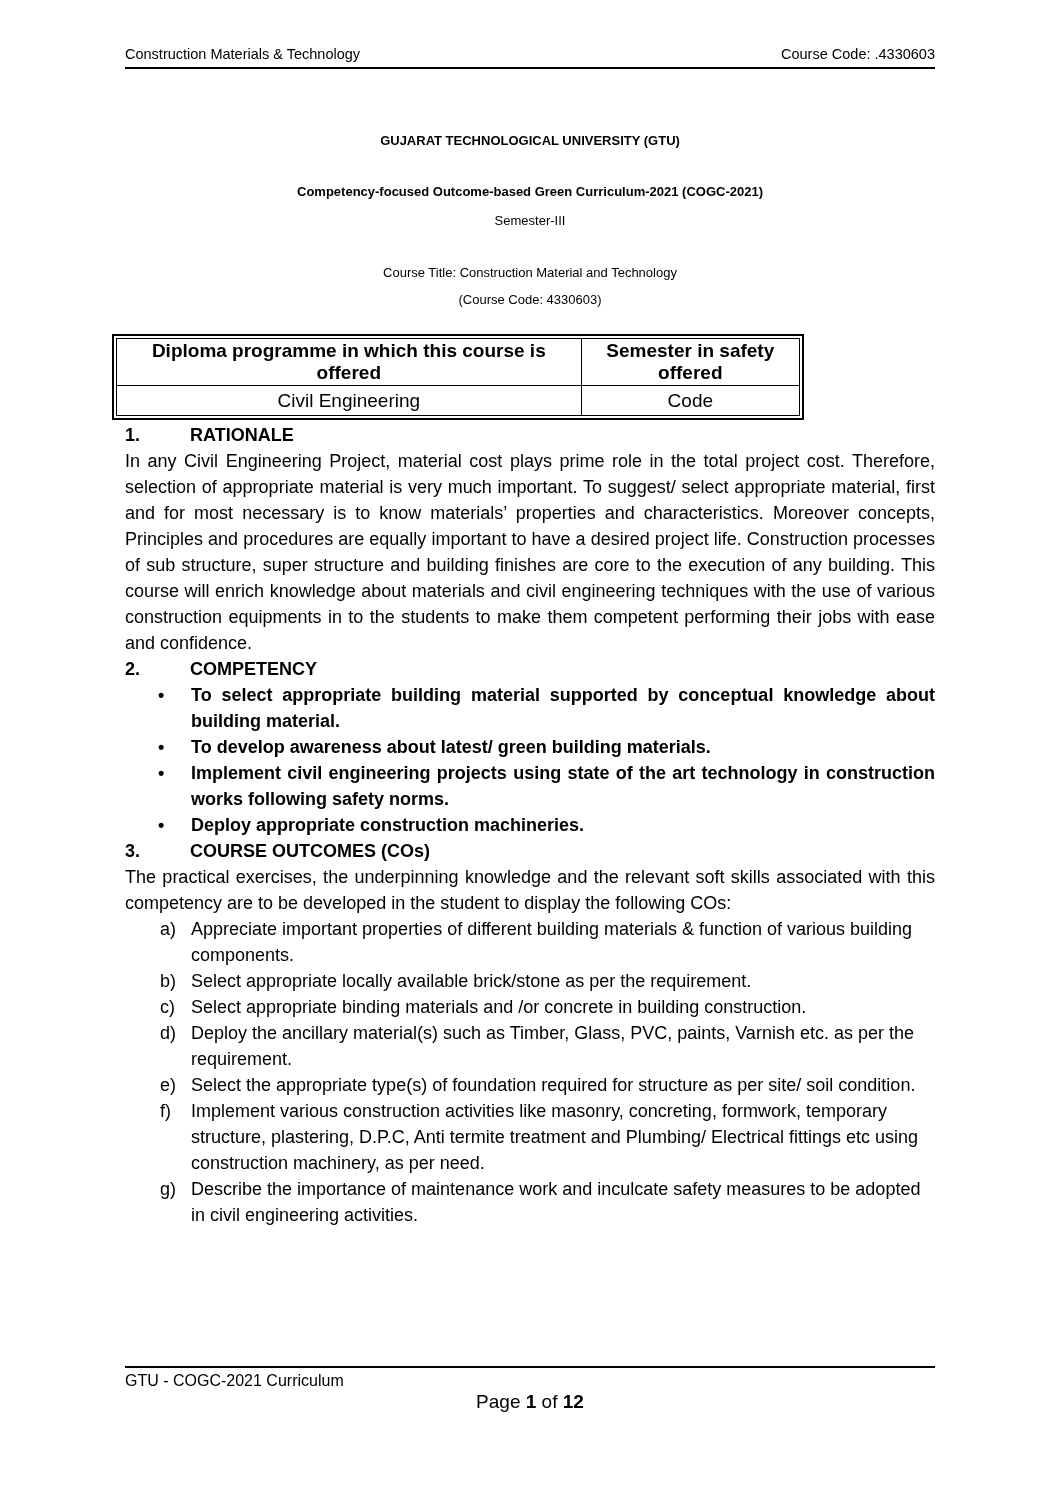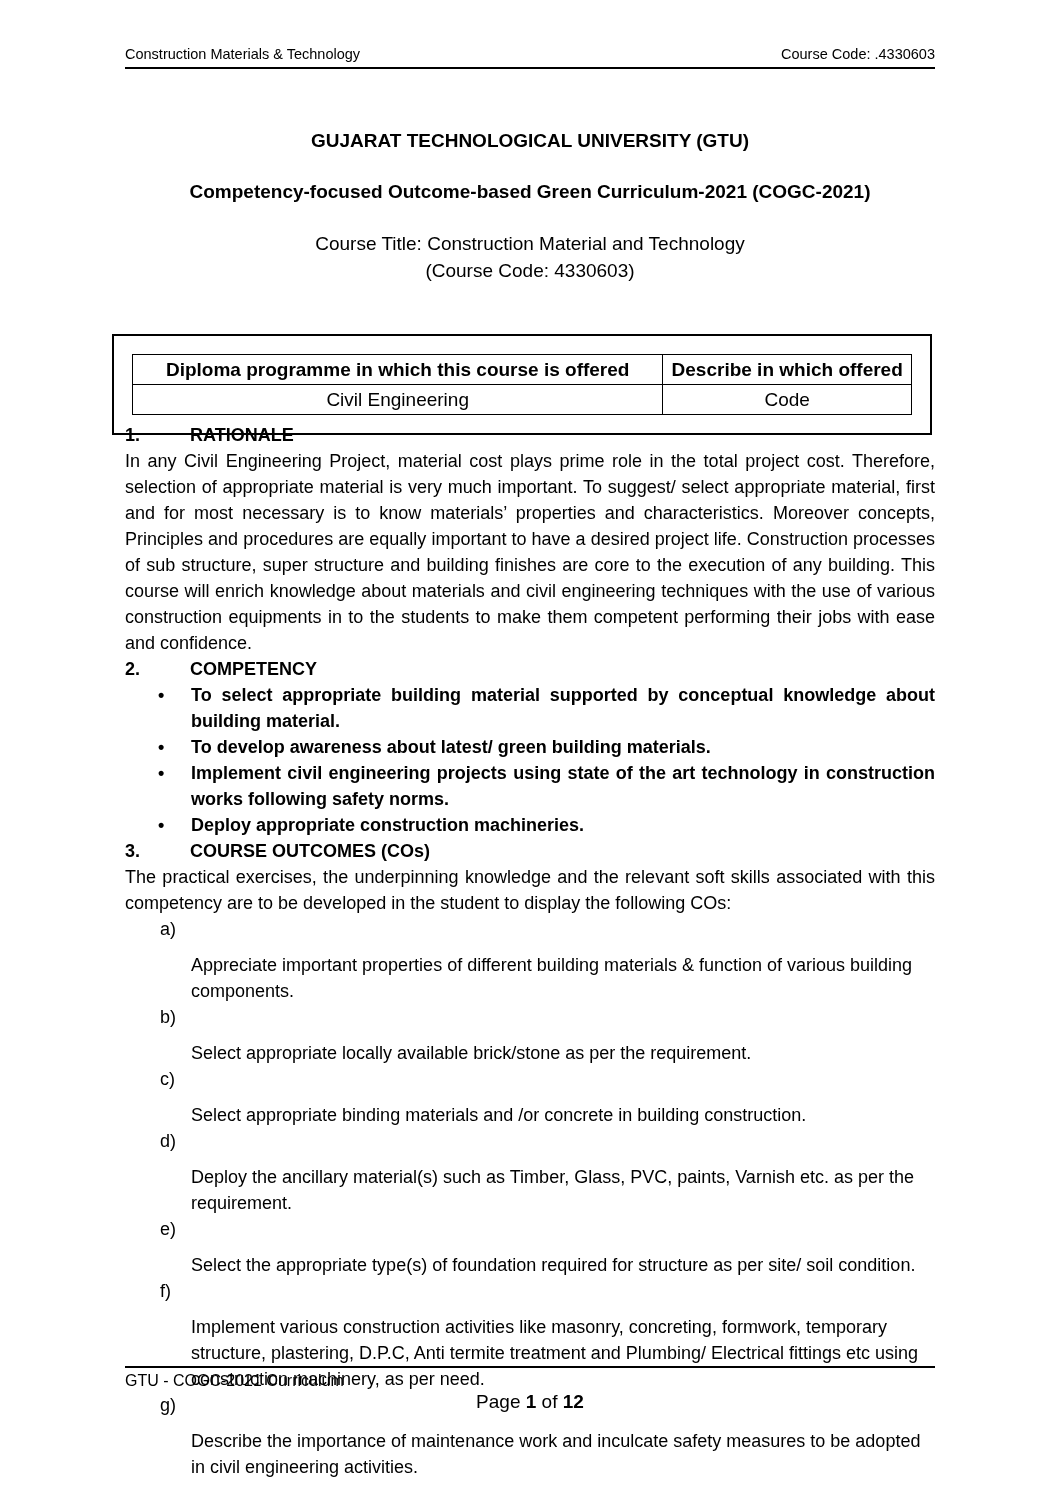--- a/index.html
+++ b/index.html
@@ -14,32 +14,32 @@
   .page-header {
     position: absolute; top: 45px; left: 125px; width: 810px;
     display: flex; justify-content: space-between; align-items: center;
     font-size: 14.5px; line-height: 18px;
     padding-bottom: 4px; border-bottom: 2px solid #000;
   }
 
   
   .title-block {
     position: absolute; top: 131px; left: 125px; width: 810px;
-    text-align: center; font-size: 19px; line-height: 20px;
+    text-align: center; font-size: 13px; line-height: 20px;
   }
   .t-univ   { font-weight: bold; }
   .t-curric { font-weight: bold; margin-top: 31px; }
   .t-sem    { margin-top: 9px; }
   .t-course { font-weight: normal; margin-top: 32px; }
   .t-code   { margin-top: 7px; }
 
   
   .offer-wrap {
-    position: absolute; top: 334px; left: 112px; width: 820px;
-    border: 2.5px solid #000; padding: 18px; box-sizing: border-box;
+    position: absolute; top: 334px; left: 112px; width: 692px;
+    border: 2.5px solid #000; padding: 2px; box-sizing: border-box;
   }
   .offer-table { width: 100%; border-collapse: collapse; table-layout: fixed; }
   .offer-table th, .offer-table td {
     border: 1.5px solid #000; text-align: center;
     font-size: 19px; height: 27px; padding: 1px 4px;
   }
   .offer-table th { font-weight: bold; }
   .col-diploma { width: 68.5%; }
   .col-sem     { width: 31.5%; }
 
@@ -51,21 +51,21 @@
   .sec-head { display: flex; font-weight: bold; }
   .sec-num  { width: 65px; flex-shrink: 0; }
   .para { text-align: justify; }
 
   .bullet-item { display: flex; font-weight: bold; }
   .bullet-marker { margin-left: 33px; width: 33px; flex-shrink: 0; }
   .bullet-text { flex: 1; text-align: justify; }
 
   .co-item { display: flex; }
   .co-label { margin-left: 35px; width: 31px; flex-shrink: 0; }
-  .co-text { flex: 1; text-align: left; margin-top: 36px; }
+  .co-text { flex: 1; text-align: left; }
 
   
   .page-footer {
     position: absolute; top: 1366px; left: 125px; width: 810px;
     border-top: 2px solid #000;
   }
   .footer-left { font-size: 16px; line-height: 18px; padding-top: 4px; }
   .footer-page { text-align: center; font-size: 19px; line-height: 18px; margin-top: 3px; }
   .footer-page .b { font-weight: bold; }
 </style>
@@ -75,30 +75,31 @@
 <div>
 
   <div class="page-header">
     <span>Construction Materials &amp; Technology</span>
     <span>Course Code: .4330603</span>
   </div>
 
   <div class="title-block">
     <div class="t-univ">GUJARAT TECHNOLOGICAL UNIVERSITY (GTU)</div>
     <div class="t-curric">Competency-focused Outcome-based Green Curriculum-2021 (COGC-2021)</div>
+    <div class="t-sem">Semester-III</div>
     <div class="t-course">Course Title: Construction Material and Technology</div>
     <div class="t-code">(Course Code: 4330603)</div>
   </div>
 
   <div class="offer-wrap">
     <table class="offer-table">
       <tbody>
           <tr>
         <th class="col-diploma">Diploma programme in which this course is offered</th>
-        <th class="col-sem">Describe in which offered</th>
+        <th class="col-sem">Semester in safety offered</th>
       </tr>
       <tr>
         <td>Civil Engineering</td>
         <td>Code</td>
       </tr>
     </tbody>
       </table>
   </div>
 
   <div class="sections">

